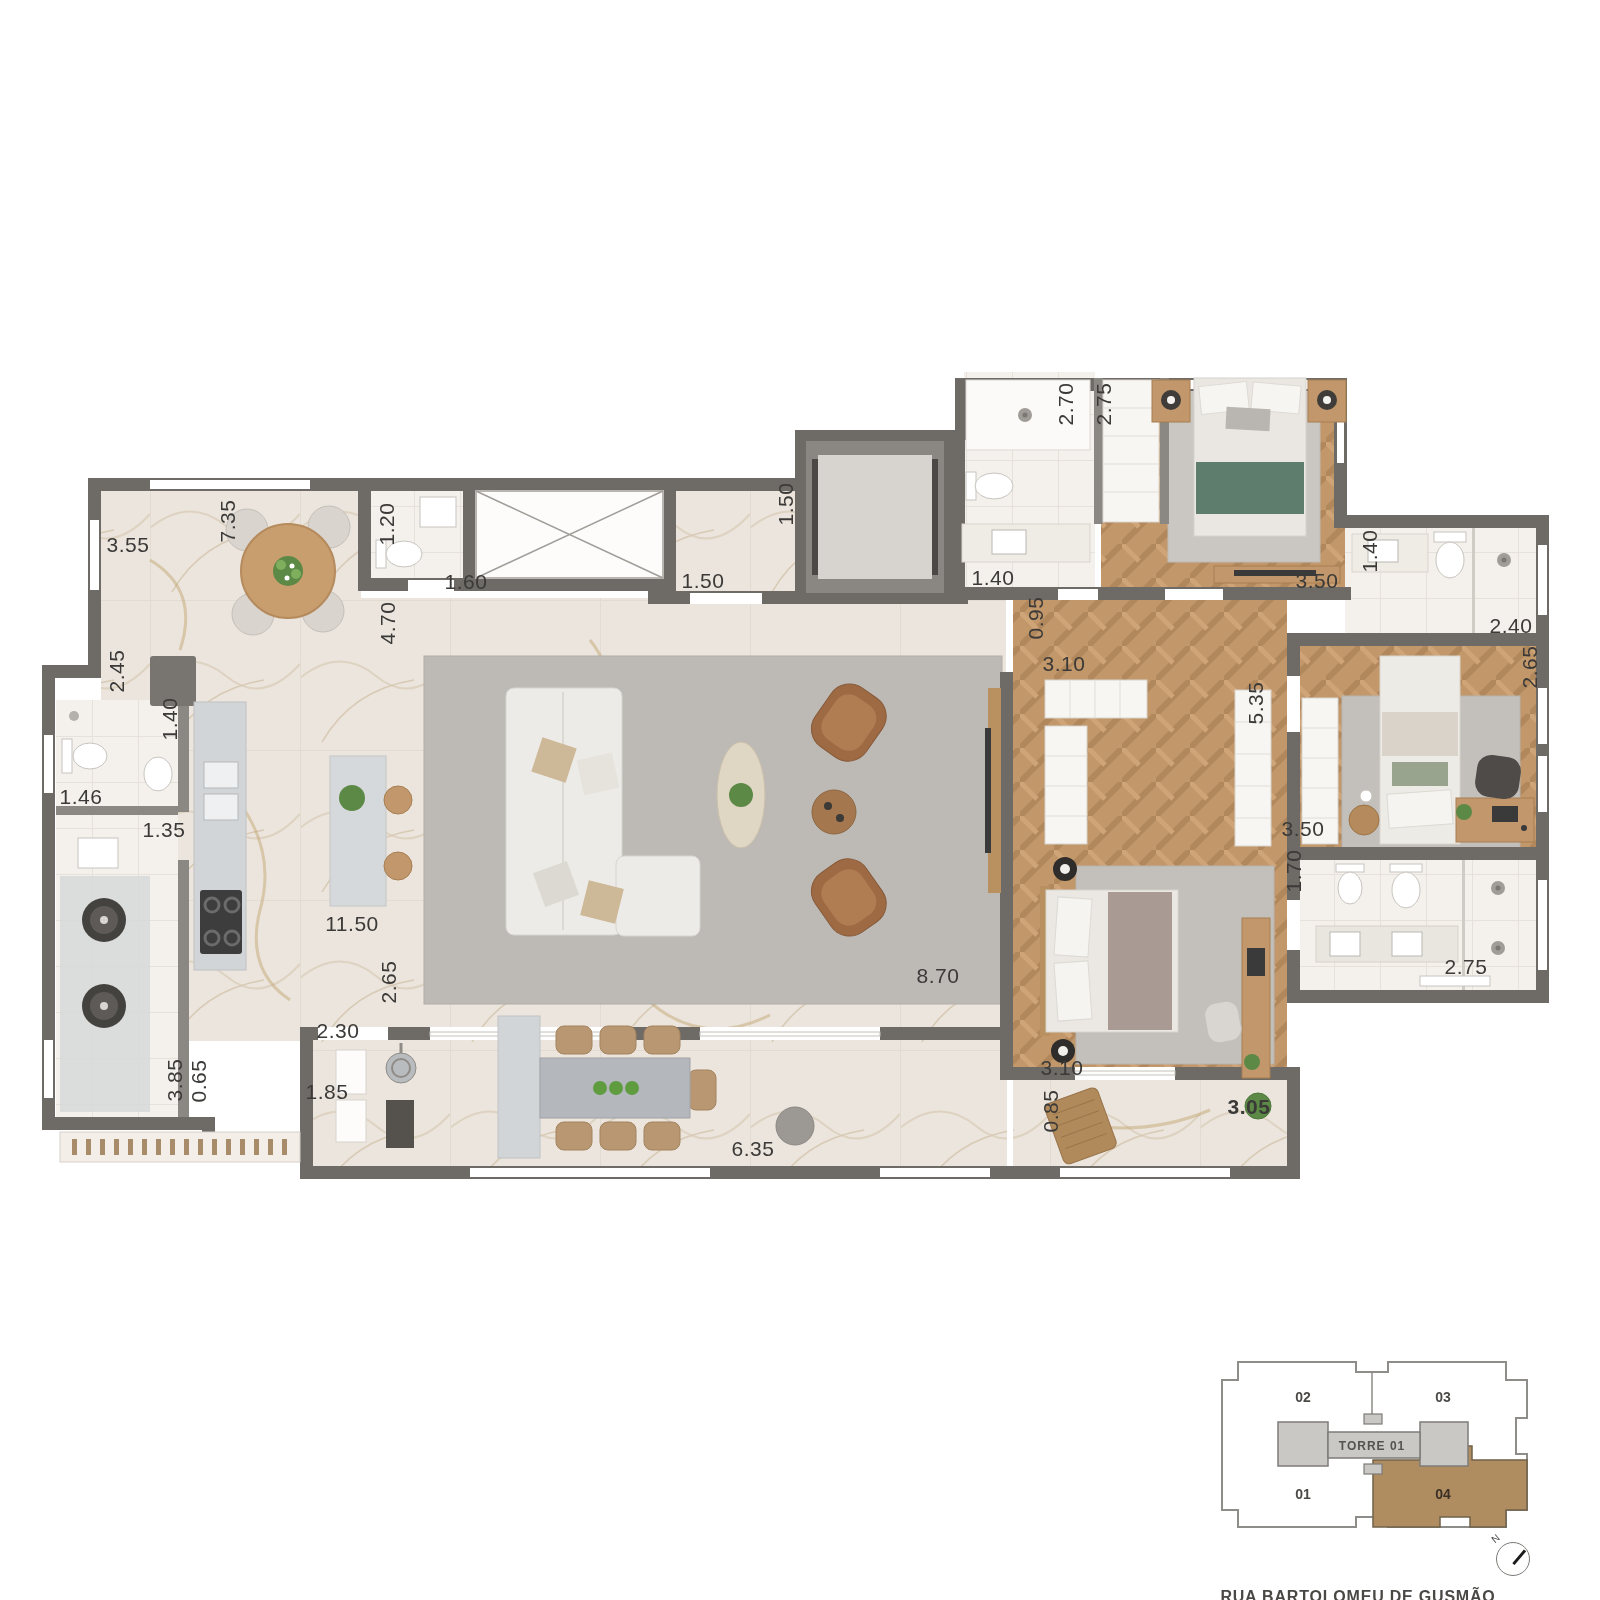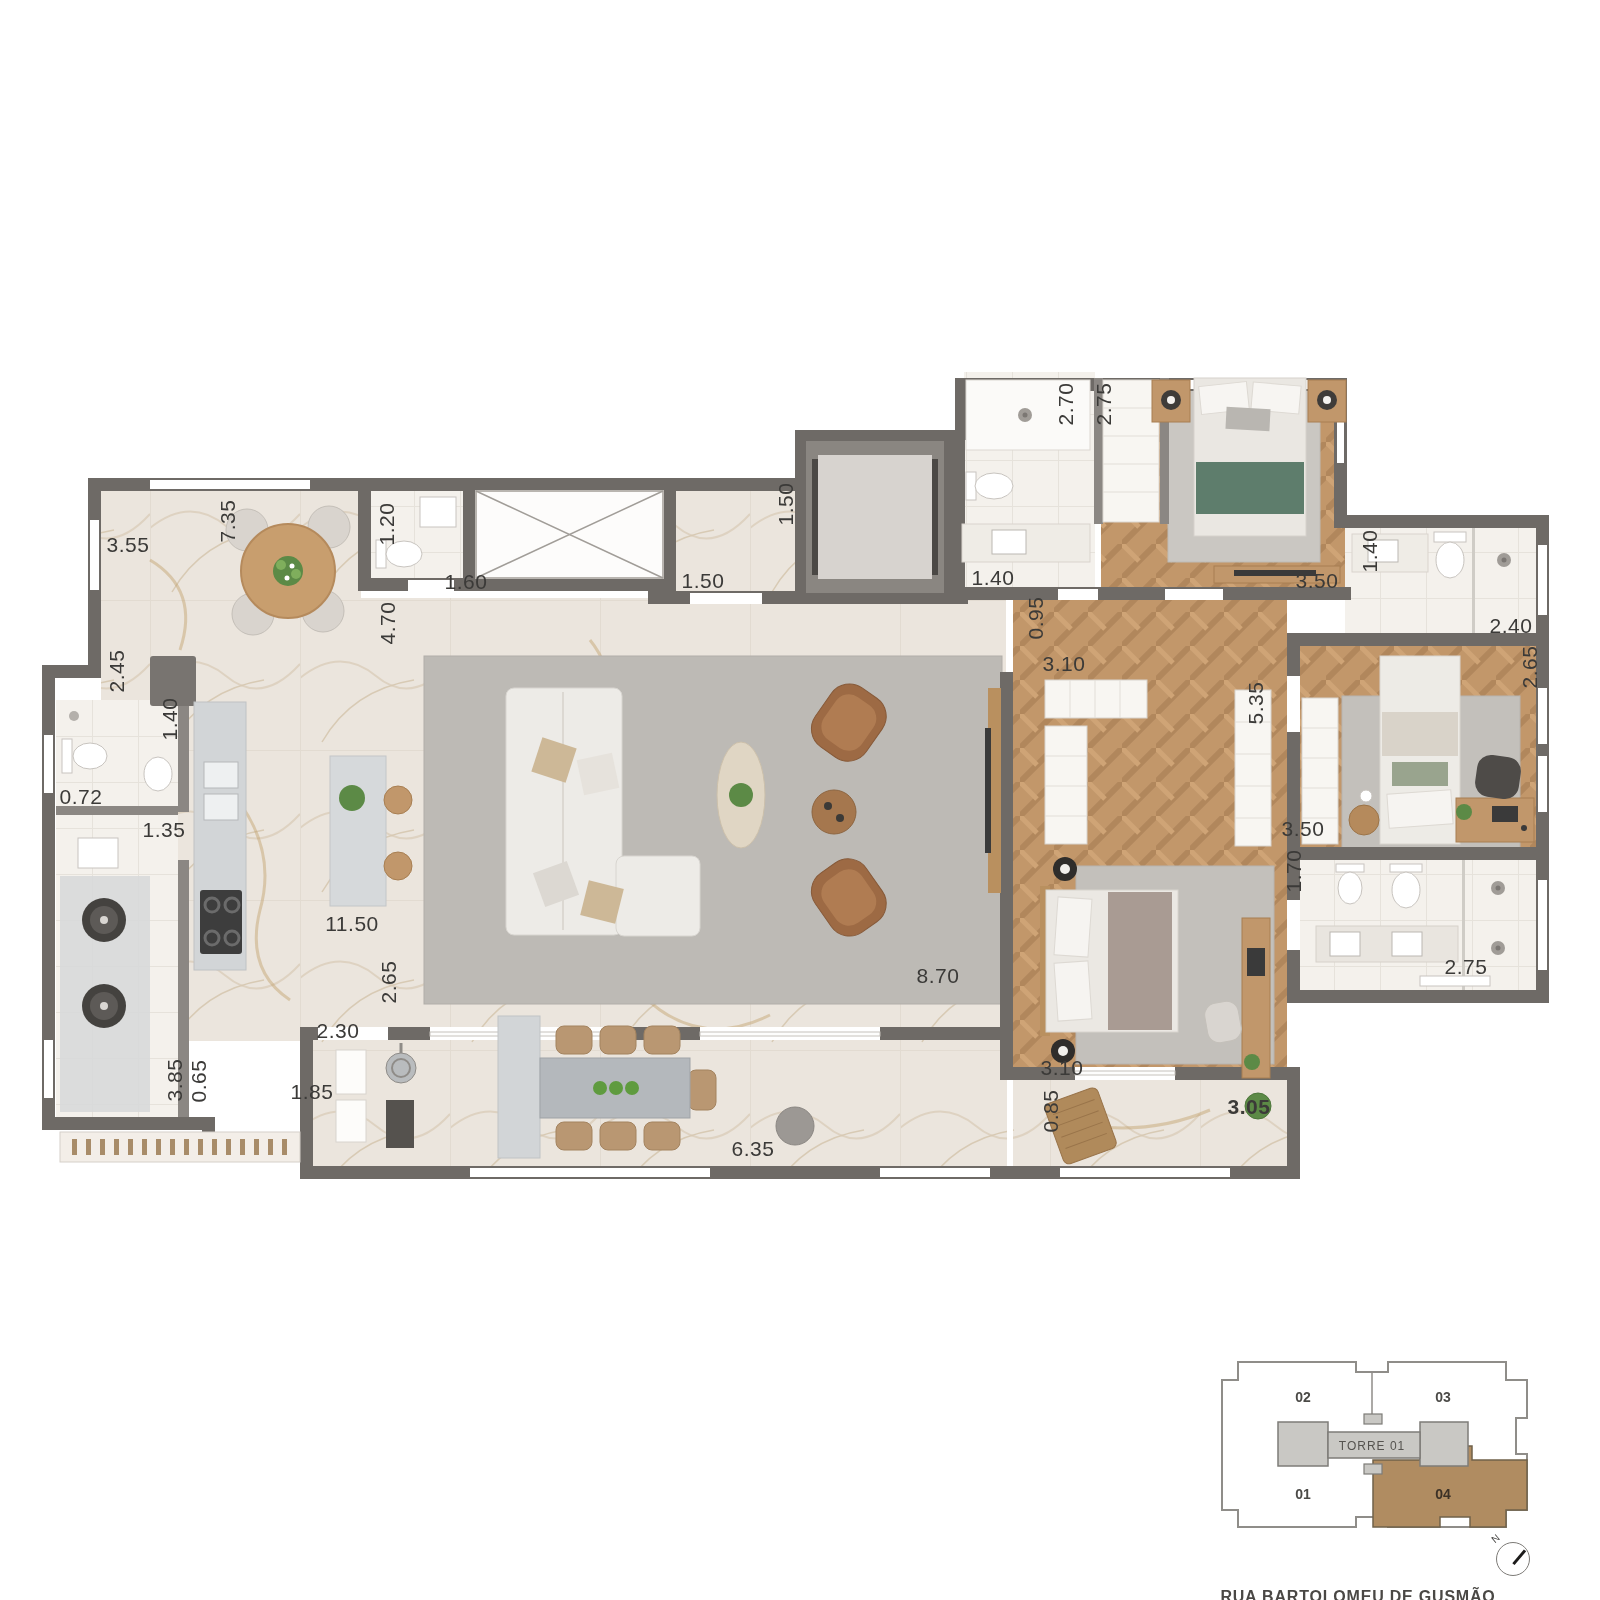--- a/index.html
+++ b/index.html
@@ -7,21 +7,21 @@
          font-family:"Liberation Sans", sans-serif;}
   #plan-svg,#keyplan-svg{position:absolute;left:0;top:0;}
   #labels-layer{position:absolute;left:0;top:0;width:1600px;height:1600px;pointer-events:none;}
   .dim{position:absolute;transform:translate(-50%,-50%);font-size:21px;color:#3b3a38;
        letter-spacing:0.5px;white-space:nowrap;}
   .dim.vert{transform:translate(-50%,-50%) rotate(-90deg);}
   .kp-unit-label{position:absolute;transform:translate(-50%,-50%);font-size:14px;font-weight:bold;
        color:#4b4a47;}
   .kp-unit-label.hl{color:#3c3126;}
   .torre-label{position:absolute;left:1372px;top:1446px;transform:translate(-50%,-50%);
-       font-size:12px;font-weight:normal;color:#55534f;letter-spacing:1px;}
+       font-size:12px;font-weight:bold;color:#55534f;letter-spacing:1px;}
   .street-label{position:absolute;left:1358px;top:1561px;transform:translate(-50%,-50%);
        font-size:16px;font-weight:bold;color:#4a4845;letter-spacing:0.8px;white-space:nowrap;margin-top:36px;}
   .compass{position:absolute;left:1494px;top:1538px;width:38px;height:38px;}
   .compass .circle{position:absolute;left:2px;top:4px;width:32px;height:32px;border:1.5px solid #7d7b77;
        border-radius:50%;background:#fff;}
   .compass .needle{position:absolute;left:18px;top:8px;width:2.5px;height:18px;background:#1c1b1a;
        transform:rotate(40deg);transform-origin:50% 100%;}
   .compass .n{position:absolute;left:-2px;top:-5px;font-size:10px;color:#3b3a38;transform:rotate(-40deg);}
 </style>
 </head>
@@ -479,28 +479,28 @@
       <div class="dim vert" style="left: 1104px; top: 404px;">2.75</div>
       <div class="dim" style="left: 1317px; top: 581px;">3.50</div>
       <div class="dim vert" style="left: 1370px; top: 551px;">1.40</div>
       <div class="dim" style="left: 1511px; top: 626px;">2.40</div>
       <div class="dim vert" style="left: 1530px; top: 667px;">2.65</div>
       <div class="dim vert" style="left: 1036px; top: 618px;">0.95</div>
       <div class="dim" style="left: 1064px; top: 664px;">3.10</div>
       <div class="dim vert" style="left: 1256px; top: 703px;">5.35</div>
       <div class="dim vert" style="left: 117px; top: 671px;">2.45</div>
       <div class="dim vert" style="left: 170px; top: 719px;">1.40</div>
-      <div class="dim" style="left: 81px; top: 797px;">0.72</div>
+      <div class="dim" style="left: 81px; top: 797px;">1.46</div>
       <div class="dim" style="left: 164px; top: 830px;">1.35</div>
       <div class="dim" style="left: 352px; top: 924px;">11.50</div>
       <div class="dim vert" style="left: 389px; top: 982px;">2.65</div>
       <div class="dim" style="left: 338px; top: 1031px;">2.30</div>
       <div class="dim vert" style="left: 175px; top: 1080px;">3.85</div>
       <div class="dim vert" style="left: 199px; top: 1081px;">0.65</div>
-      <div class="dim" style="left: 312px; top: 1092px; text-align: right;">1.85</div>
+      <div class="dim" style="left: 327px; top: 1092px; text-align: right;">1.85</div>
       <div class="dim" style="left: 753px; top: 1149px;">6.35</div>
       <div class="dim" style="left: 938px; top: 976px;">8.70</div>
       <div class="dim" style="left: 1303px; top: 829px;">3.50</div>
       <div class="dim vert" style="left: 1294px; top: 871px;">1.70</div>
       <div class="dim" style="left: 1062px; top: 1068px;">3.10</div>
       <div class="dim vert" style="left: 1051px; top: 1111px;">0.85</div>
       <div class="dim" style="left: 1249px; top: 1107px; font-weight: bold;">3.05</div>
       <div class="dim" style="left: 1466px; top: 967px;">2.75</div>
       <div class="kp-unit-label" style="left: 1303px; top: 1397px;">02</div>
       <div class="kp-unit-label" style="left: 1443px; top: 1397px;">03</div>

